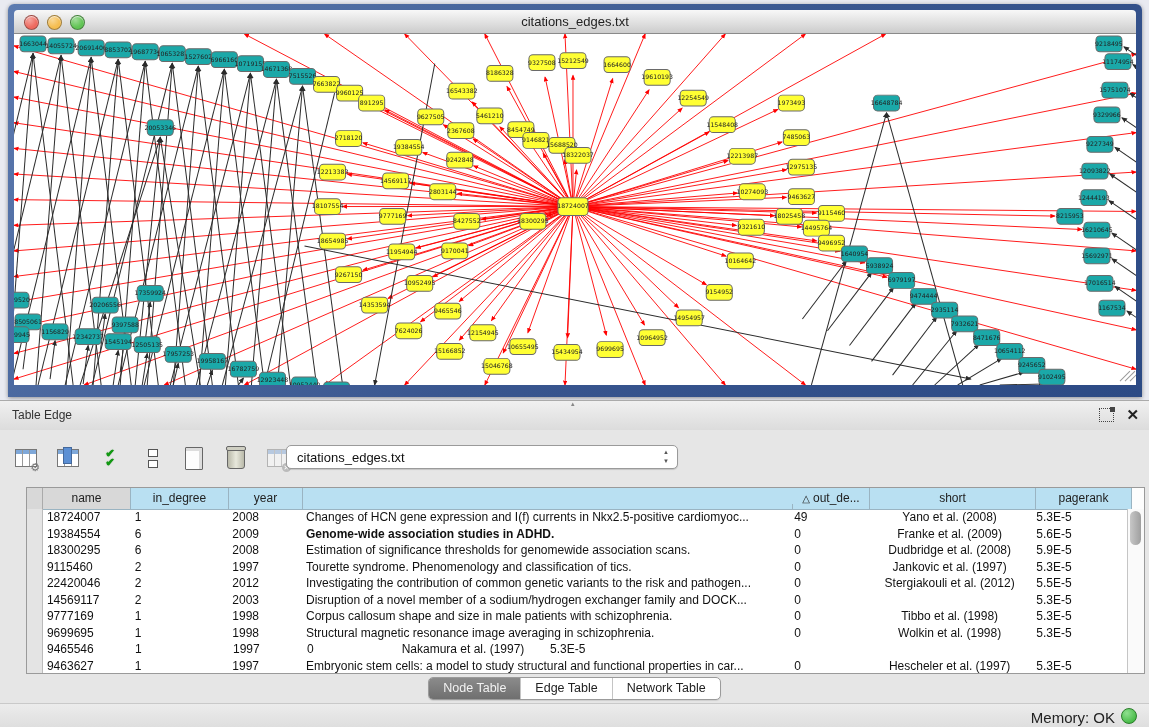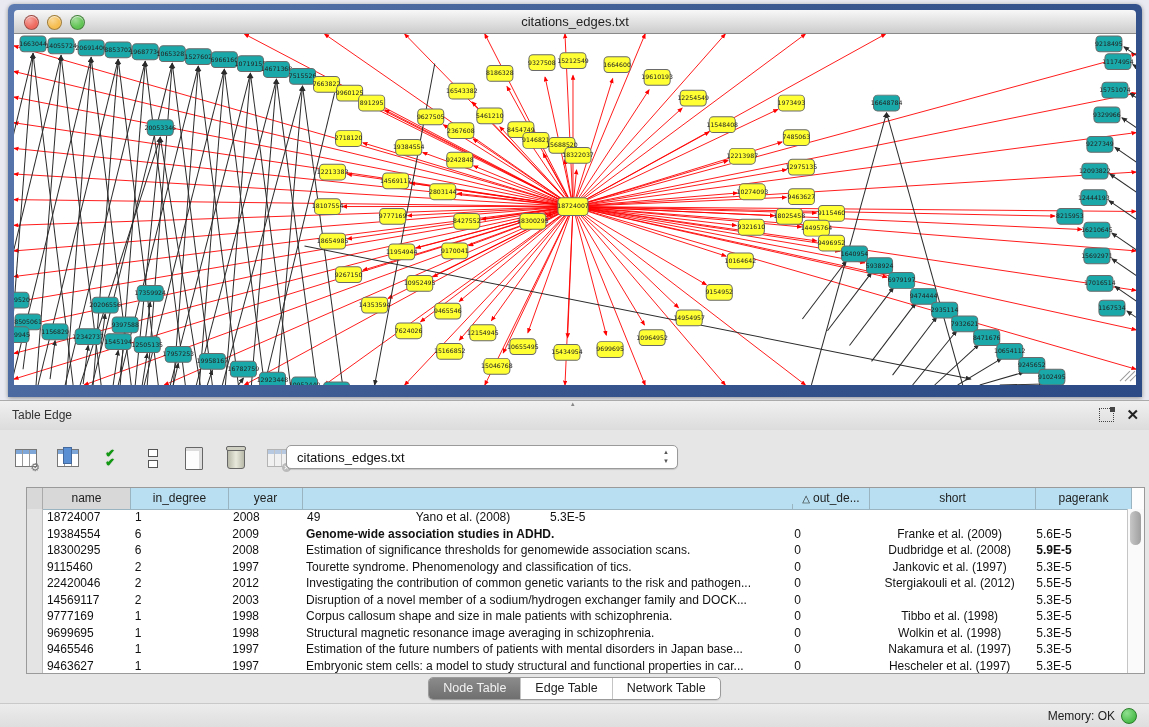--- a/index.html
+++ b/index.html
@@ -76,21 +76,21 @@
   
   .tabs{position:absolute;left:0;right:0;top:247px;display:flex;justify-content:center;}
   .seg{display:flex;height:21px;border:1px solid #9b9b9b;border-radius:5px;overflow:hidden;
     background:#fff;box-shadow:0 1px 1px rgba(0,0,0,.1);}
   .seg-btn{font-size:12.5px;color:#222;line-height:21px;padding:0 14px;border-right:1px solid #c4c4c4;}
   .seg-btn:last-child{border-right:none;}
   .seg-btn.active{background:linear-gradient(#8b8b8b,#6f6f6f);color:#f2f2f2;}
   
   .statusbar{position:absolute;left:0;top:703px;width:1149px;height:24px;
     background:linear-gradient(#ececec,#dedede);border-top:1px solid #c9c9c9;}
-  .mem{position:absolute;right:34px;top:5px;font-size:12px;color:#222;}
+  .mem{position:absolute;right:34px;top:5px;font-size:15px;color:#222;}
   .mem-dot{position:absolute;right:12px;top:4px;width:14px;height:14px;border-radius:50%;
     background:radial-gradient(circle at 35% 30%,#8fe08f,#2fae2f);border:1px solid #2a7d2a;}
 </style>
 </head>
 <body>
 
 <div class="app-top"></div>
 
 <div class="net-frame">
   <div class="net-title">
@@ -795,20 +795,21 @@
         <div class="th" style="width: 166px;">short</div>
         <div class="th" style="width: 96px;">pagerank</div>
         <div class="th filler"></div>
       </div>
     <div class="tbody" id="tbody">
         <div class="trow">
           <div class="td gutter" style="width: 16px;"></div>
           <div class="td" style="width: 88px;">18724007</div>
           <div class="td" style="width: 98px;">1</div>
           <div class="td" style="width: 74px;">2008</div>
+          <div class="td" style="width: 490px;">Changes of HCN gene expression and I(f) currents in Nkx2.5-positive cardiomyoc...</div>
           <div class="td" style="width: 77px;">49</div>
           <div class="td" style="width: 166px; text-align: center;">Yano et al. (2008)</div>
           <div class="td" style="width: 96px;">5.3E-5</div>
         </div>
         <div class="trow">
           <div class="td gutter" style="width: 16px;"></div>
           <div class="td" style="width: 88px;">19384554</div>
           <div class="td" style="width: 98px;">6</div>
           <div class="td" style="width: 74px;">2009</div>
           <div class="td" style="width: 490px; font-weight: bold;">Genome-wide association studies in ADHD.</div>
@@ -817,21 +818,21 @@
           <div class="td" style="width: 96px;">5.6E-5</div>
         </div>
         <div class="trow">
           <div class="td gutter" style="width: 16px;"></div>
           <div class="td" style="width: 88px;">18300295</div>
           <div class="td" style="width: 98px;">6</div>
           <div class="td" style="width: 74px;">2008</div>
           <div class="td" style="width: 490px;">Estimation of significance thresholds for genomewide association scans.</div>
           <div class="td" style="width: 77px;">0</div>
           <div class="td" style="width: 166px; text-align: center;">Dudbridge et al. (2008)</div>
-          <div class="td" style="width: 96px; font-weight: bold;">5.9E-5</div>
+          <div class="td" style="width: 96px;">5.9E-5</div>
         </div>
         <div class="trow">
           <div class="td gutter" style="width: 16px;"></div>
           <div class="td" style="width: 88px;">9115460</div>
           <div class="td" style="width: 98px;">2</div>
           <div class="td" style="width: 74px;">1997</div>
           <div class="td" style="width: 490px;">Tourette syndrome. Phenomenology and classification of tics.</div>
           <div class="td" style="width: 77px;">0</div>
           <div class="td" style="width: 166px; text-align: center;">Jankovic et al. (1997)</div>
           <div class="td" style="width: 96px;">5.3E-5</div>
@@ -874,21 +875,20 @@
           <div class="td" style="width: 490px;">Structural magnetic resonance image averaging in schizophrenia.</div>
           <div class="td" style="width: 77px;">0</div>
           <div class="td" style="width: 166px; text-align: center;">Wolkin et al. (1998)</div>
           <div class="td" style="width: 96px;">5.3E-5</div>
         </div>
         <div class="trow">
           <div class="td gutter" style="width: 16px;"></div>
           <div class="td" style="width: 88px;">9465546</div>
           <div class="td" style="width: 98px;">1</div>
           <div class="td" style="width: 74px;">1997</div>
-          <div class="td" style="width: 490px;">Estimation of the future numbers of patients with mental disorders in Japan base...</div>
           <div class="td" style="width: 77px;">0</div>
           <div class="td" style="width: 166px; text-align: center;">Nakamura et al. (1997)</div>
           <div class="td" style="width: 96px;">5.3E-5</div>
         </div>
         <div class="trow">
           <div class="td gutter" style="width: 16px;"></div>
           <div class="td" style="width: 88px;">9463627</div>
           <div class="td" style="width: 98px;">1</div>
           <div class="td" style="width: 74px;">1997</div>
           <div class="td" style="width: 490px;">Embryonic stem cells: a model to study structural and functional properties in car...</div>

